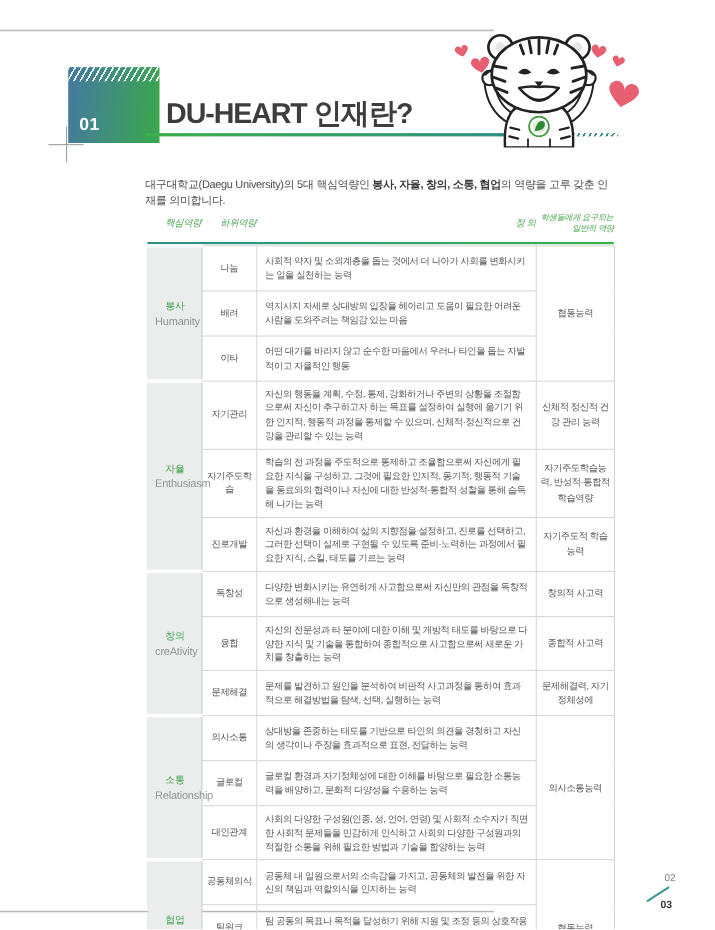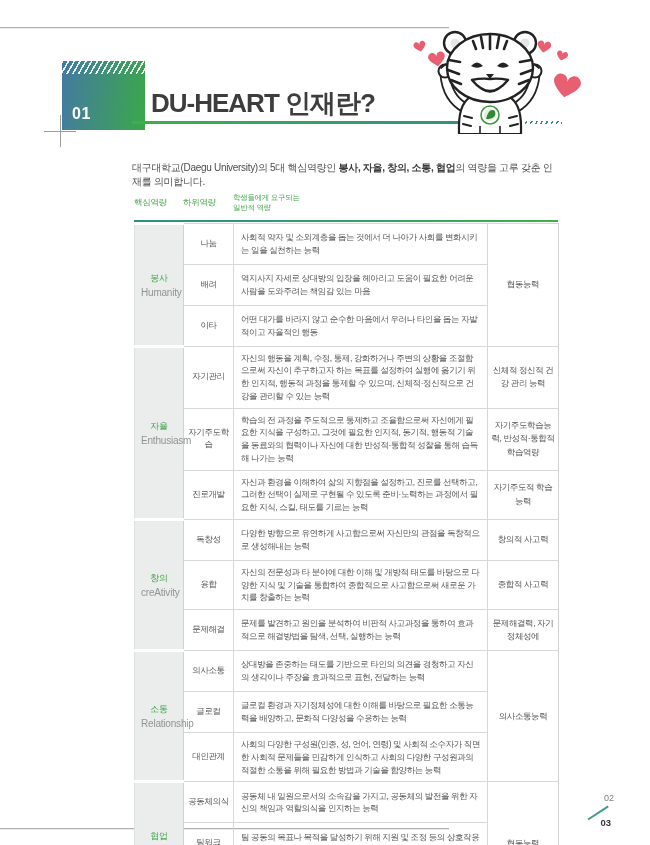--- a/index.html
+++ b/index.html
@@ -35,21 +35,21 @@
     background:repeating-linear-gradient(120deg,#2d8e88 0 1.5px, rgba(255,255,255,0) 1.5px 4.5px); z-index:1; }
   .mascot { position:absolute; left:385px; top:30px; width:230px; height:104px; z-index:2; }
 
   
   .intro { position:absolute; left:132px; top:161px; width:430px; font-size:10px; color:#4c4c4c; letter-spacing:-0.3px; }
   .intro b { color:#3c3c3c; }
 
   
   .content { position:absolute; left:134px; top:189px; width:424px; }
   .thead { display:grid; grid-template-columns:49px 50px 254px 71px; align-items:center; padding:4px 0 7px 0; }
-  .thead .h { text-align:left; color:#46a54d; font-size:8.5px; letter-spacing:-0.3px; }
+  .thead .h { text-align:right; color:#46a54d; font-size:8.5px; letter-spacing:-0.3px;font-style:italic; }
   .thead .h4 { font-size:7.5px; line-height:1.3; }
   .top-line { height:2px; background:linear-gradient(90deg,#2d8e88,#3db04b); }
 
   table.comp { width:424px; border-collapse:collapse; table-layout:fixed; }
   table.comp td { vertical-align:middle; }
   td.gcell {
     background:#ebedec; border-top:3px solid #fff; border-bottom:3px solid #fff;
     border-left:1px solid #e0e2e1; border-right:1px solid #cfd3d0;
     text-align:center; padding:6px;
   }
@@ -134,20 +134,21 @@
     <circle cx="105" cy="85" r="6" fill="#e4f0dc"></circle>
     <path d="M101,89 Q104,77 110,81 Q112,89 101,89 Z" fill="#2f8a36"></path>
   </svg>
 
   <p class="intro"><span>대구대학교(Daegu University)의 5대 핵심역량인 </span><b>봉사, 자율, 창의, 소통, 협업</b><span>의 역량을 고루 갖춘 인재를 의미합니다.</span></p>
 
   <div class="content">
     <div class="thead">
       <div class="h">핵심역량</div>
       <div class="h">하위역량</div>
+      <div class="h">정 의</div>
       <div class="h h4">
         <div>학생들에게 요구되는</div>
         <div>일반적 역량</div>
       </div>
     </div>
     <div class="top-line"></div>
     <table class="comp">
       <colgroup>
           <col style="width:49px">
           <col style="width:50px">
@@ -190,21 +191,21 @@
             <td class="sub">진로개발</td>
             <td class="def">자신과 환경을 이해하여 삶의 지향점을 설정하고, 진로를 선택하고, 그러한 선택이 실제로 구현될 수 있도록 준비·노력하는 과정에서 필요한 지식, 스킬, 태도를 기르는 능력</td>
             <td class="req">자기주도적 학습능력</td>
           </tr>
           <tr>
             <td class="gcell" rowspan="3">
               <div class="gname">창의</div>
               <div class="gen">creAtivity</div>
             </td>
             <td class="sub gb">독창성</td>
-            <td class="def gb">다양한 방향으로 유연하게 사고함으로써 자신만의 관점을 독창적으로 생성해내는 능력</td>
+            <td class="def gb">다양한 변화시키는 유연하게 사고함으로써 자신만의 관점을 독창적으로 생성해내는 능력</td>
             <td class="req gb">창의적 사고력</td>
           </tr>
           <tr>
             <td class="sub">융합</td>
             <td class="def">자신의 전문성과 타 분야에 대한 이해 및 개방적 태도를 바탕으로 다양한 지식 및 기술을 통합하여 종합적으로 사고함으로써 새로운 가치를 창출하는 능력</td>
             <td class="req">종합적 사고력</td>
           </tr>
           <tr>
             <td class="sub">문제해결</td>
             <td class="def">문제를 발견하고 원인을 분석하여 비판적 사고과정을 통하여 효과적으로 해결방법을 탐색, 선택, 실행하는 능력</td>

